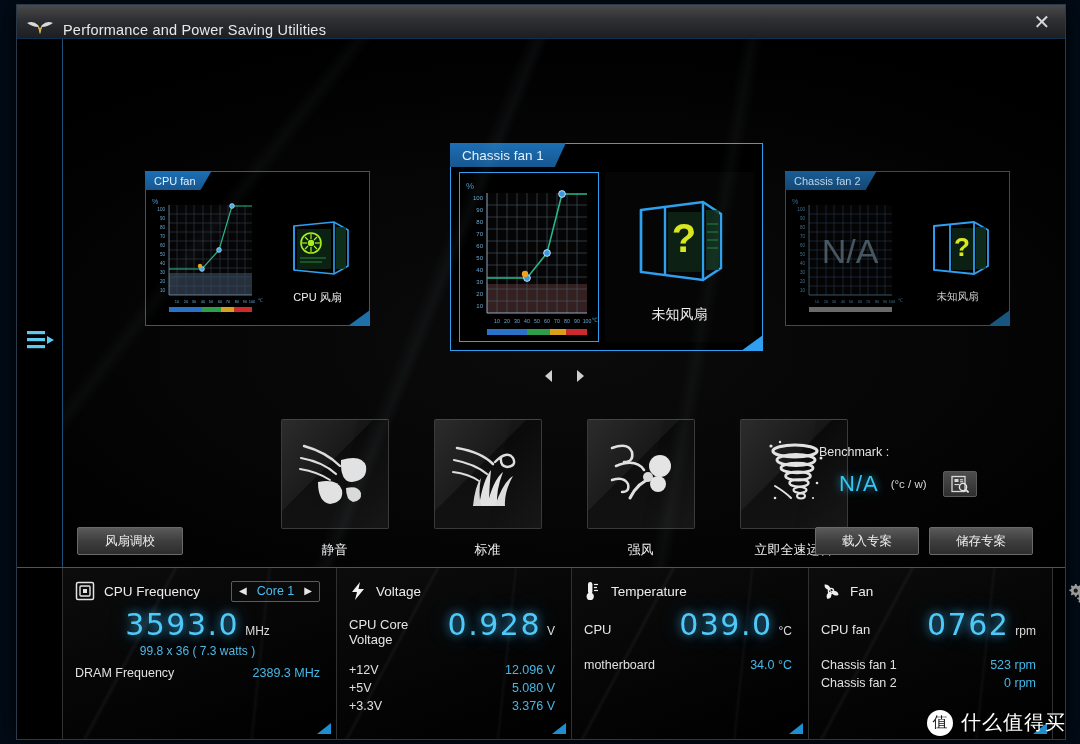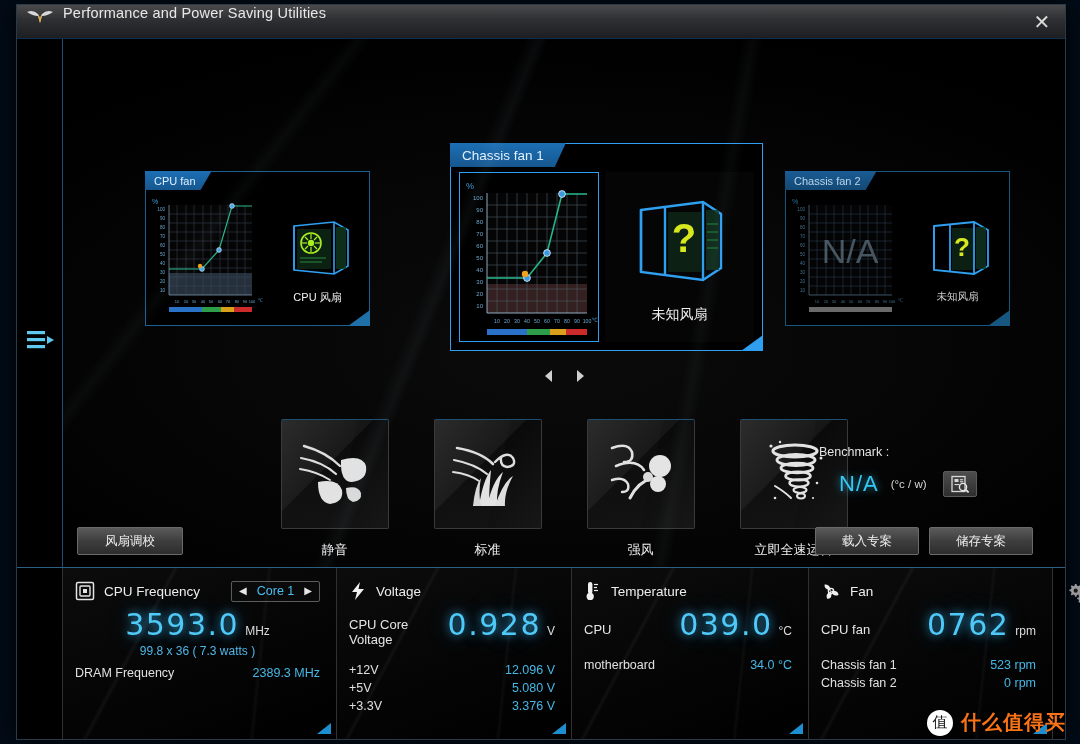--- a/index.html
+++ b/index.html
@@ -29,21 +29,21 @@
     width: 1050px; height: 736px;
     background: #000;
     border: 1px solid #2b3a48;
     box-shadow: 0 0 26px rgba(0,0,0,.9);
     display: flex; flex-direction: column;
   }
   .titlebar {
     height: 34px; flex: 0 0 34px;
     background: linear-gradient(180deg, #4a4a4c 0%, #2e2f32 45%, #1d1e21 100%);
     border-bottom: 1px solid #0d2f4e;
-    display: flex; align-items: flex-start;
+    display: flex; align-items: flex-end;
     position: relative;
   }
   .tuf-logo {
     width: 30px; height: 22px; margin-left: 8px; margin-right: 8px;
     display: flex; align-items: center; justify-content: center;
   }
   .title-text {
     color: #e8e8e8; font-size: 14.5px; letter-spacing: .2px;
   }
   .win-close {
@@ -234,21 +234,21 @@
   .watermark {
     position: absolute; right: 14px; bottom: 8px;
     display: flex; align-items: center; gap: 8px; z-index: 40;
     pointer-events: none;
   }
   .wm-badge {
     width: 26px; height: 26px; border-radius: 50%;
     background: #fff; color: #111; font-size: 15px;
     display: flex; align-items: center; justify-content: center;
   }
-  .wm-text { color: #f97316; font-size: 20px; letter-spacing: 1px; font-weight: bold; }
+  .wm-text { color: #ffffff; font-size: 20px; letter-spacing: 1px; }
 </style>
 </head>
 <body>
 
 <div id="app">
 
   <div class="bg-streak" style="left:0;top:330px;width:1080px;opacity:.35"></div>
 
   <div class="window">
 

